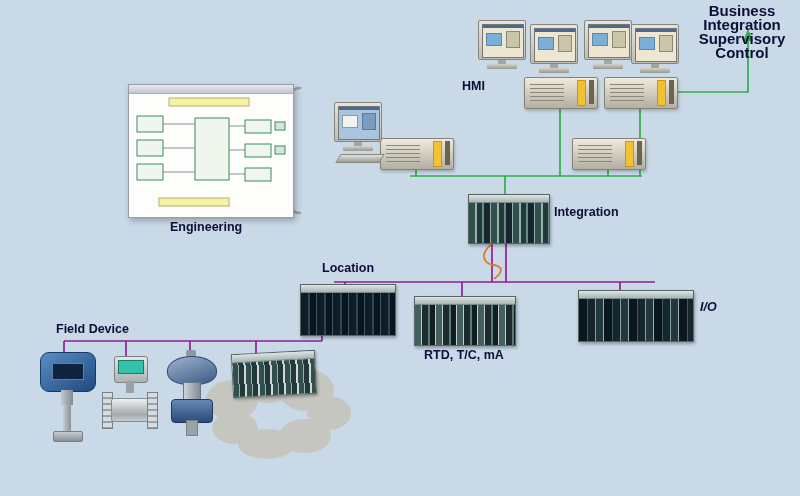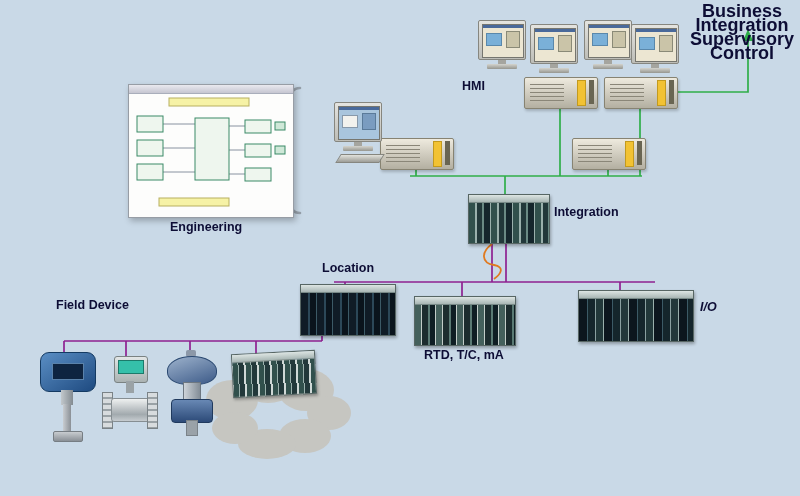--- a/index.html
+++ b/index.html
@@ -2,21 +2,21 @@
 <html><head>
 <meta charset="utf-8">
 <style>
   html,body{margin:0;padding:0;}
   body{font-family:"Liberation Sans",sans-serif;}
   #canvas{position:relative;width:800px;height:496px;background:#c9d9e7;overflow:hidden;}
   #lines{position:absolute;left:0;top:0;width:800px;height:496px;}
 
   .label{position:absolute;font-size:12.5px;font-weight:600;color:#0d0d35;white-space:nowrap;}
   .biz{position:absolute;left:686px;top:4px;width:112px;text-align:center;}
-  .biz div{font-size:18px;font-weight:700;color:#0d0d35;line-height:14px;}
+  .biz div{font-size:15px;font-weight:700;color:#0d0d35;line-height:14px;}
 
   
   .crt{position:absolute;width:48px;}
   .crt .frame{width:48px;height:40px;background:linear-gradient(#e4e4e0,#bdbdb7);border:1px solid #86867f;border-radius:2px;padding:3px;box-sizing:border-box;}
   .crt .screen{width:100%;height:100%;background:#ece6d2;border:1px solid #76766f;position:relative;overflow:hidden;}
   .crt .screen .bar{position:absolute;top:0;left:0;right:0;height:3px;background:#49699a;}
   .crt .screen .patch{position:absolute;left:3px;top:8px;width:14px;height:11px;background:#7ab0d8;border:1px solid #5a88ab;}
   .crt .screen .patch2{position:absolute;right:3px;top:6px;width:12px;height:15px;background:#cac4a8;border:1px solid #8a8a77;}
   .crt .neck{width:8px;height:4px;background:#a5a59f;margin:0 auto;}
   .crt .base{width:30px;height:5px;background:linear-gradient(#d4d4ce,#96968f);margin:0 auto;border-radius:1px;}
@@ -245,21 +245,21 @@
     <div class="band"></div>
       <div class="mods"></div>
   </div>
   <div class="rack io" style="left:578px;top:290px;width:114px;height:50px;">
     <div class="band"></div>
       <div class="mods"></div>
   </div>
   <div class="label" style="left:700px;top:300px;font-style:italic;">I/O</div>
   <div class="label" style="left:424px;top:348px;">RTD, T/C, mA</div>
 
-  <div class="label" style="left:56px;top:298px;">Field Device</div>
+  <div class="label" style="left:56px;top:322px;">Field Device</div>
 
   <div class="xmtr">
     <div class="head"></div>
     <div class="disp"></div>
     <div class="neck"></div>
     <div class="stem"></div>
     <div class="flange"></div>
   </div>
   <div class="flow">
     <div class="dframe"></div>

